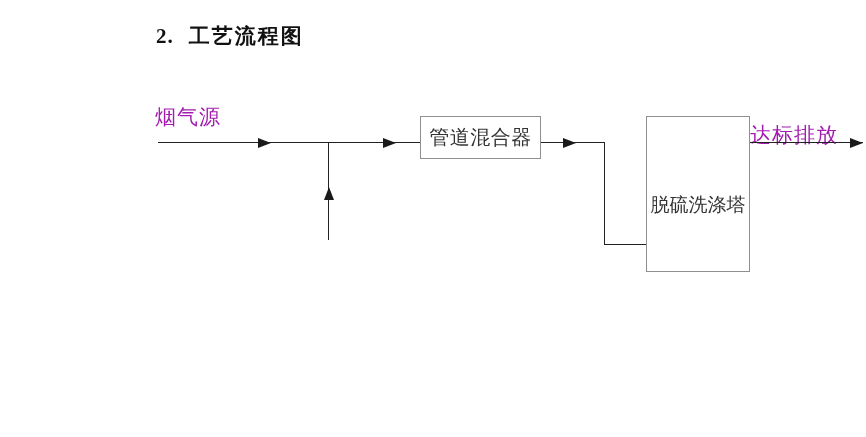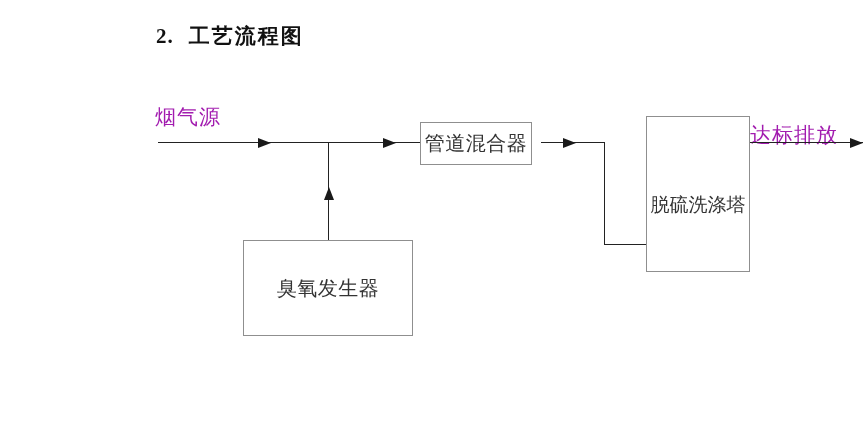--- a/index.html
+++ b/index.html
@@ -86,21 +86,21 @@
     display: flex;
     align-items: center;
     justify-content: center;
   }
   .pbox .pbox-label {
     font-size: 20px;
     color: #333333;
     letter-spacing: 0.5px;
     white-space: nowrap;
   }
-  .box-mixer { left: 382px; top: 122px; width: 112px; height: 43px; }
+  .box-mixer { left: 382px; top: 116px; width: 121px; height: 43px; }
   .box-tower { left: 608px; top: 116px; width: 104px;  height: 156px; }
   .box-tower .pbox-label { padding-top: 22px; font-size: 19px; letter-spacing: 0; }
   .box-ozone { left: 205px; top: 240px; width: 170px; height: 96px; }
 </style>
 </head>
 <body>
 
 <div class="canvas">
 
   <div class="heading">
@@ -124,17 +124,14 @@
   <div class="arrow-up arrow-ozone"></div>
 
   <div class="pbox box-mixer">
     <span class="pbox-label">管道混合器</span>
   </div>
 
   <div class="pbox box-tower">
     <span class="pbox-label">脱硫洗涤塔</span>
   </div>
 
-  <div class="pbox box-ozone">
-    <span class="pbox-label">臭氧发生器</span>
-  </div>
 
 </div>
 
 </body></html>

